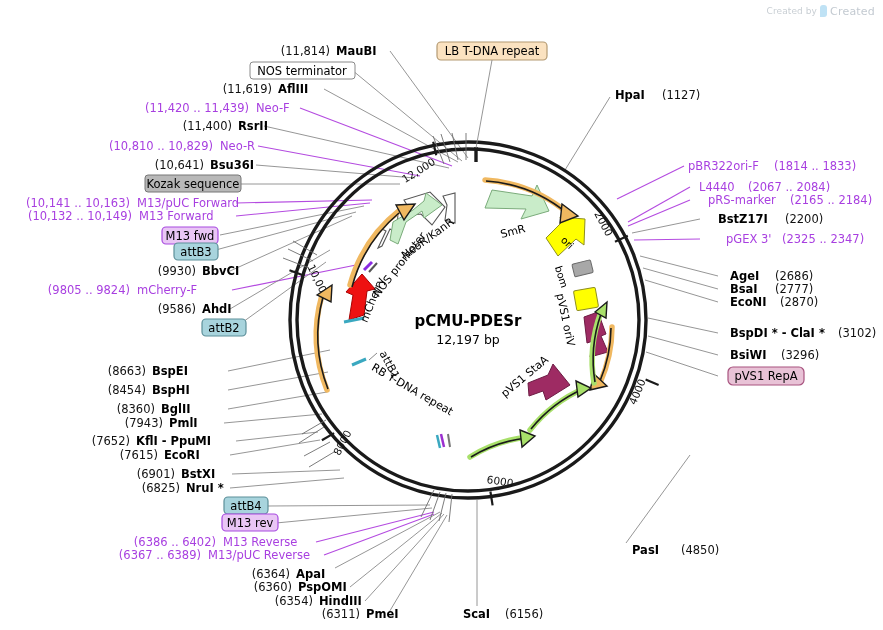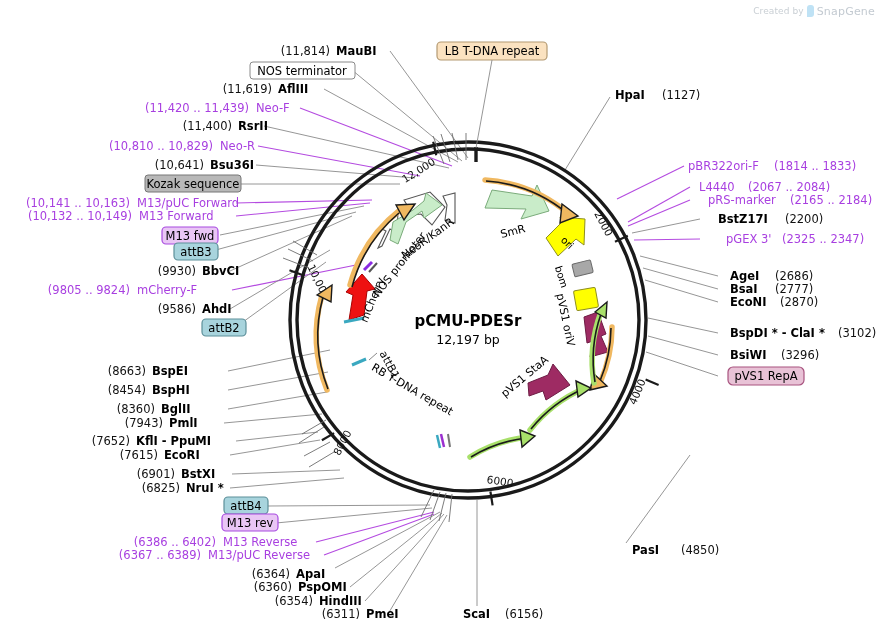--- a/index.html
+++ b/index.html
@@ -38,21 +38,21 @@
   .boxtxt{font-size:11.5px;fill:#000;}
 </style>
 </head>
 <body>
 
 <div id="stage">
 
   <div id="watermark">
     <span>Created by</span>
     <span class="wm-logo"></span>
-    <span class="wm-brand">SnapGene</span>
+    <span class="wm-brand">Created</span>
   </div>
 
   <svg id="map" viewBox="0 0 883 630">
 
     <g>
       <line class="leader" x1="390" y1="51" x2="468" y2="158"></line>
       <line class="leader" x1="352" y1="70" x2="462" y2="161"></line>
       <line class="leader" x1="324" y1="89" x2="458" y2="162"></line>
       <line class="leader-p" x1="300" y1="108" x2="452" y2="166"></line>
       <line class="leader" x1="264" y1="126" x2="449" y2="168"></line>

